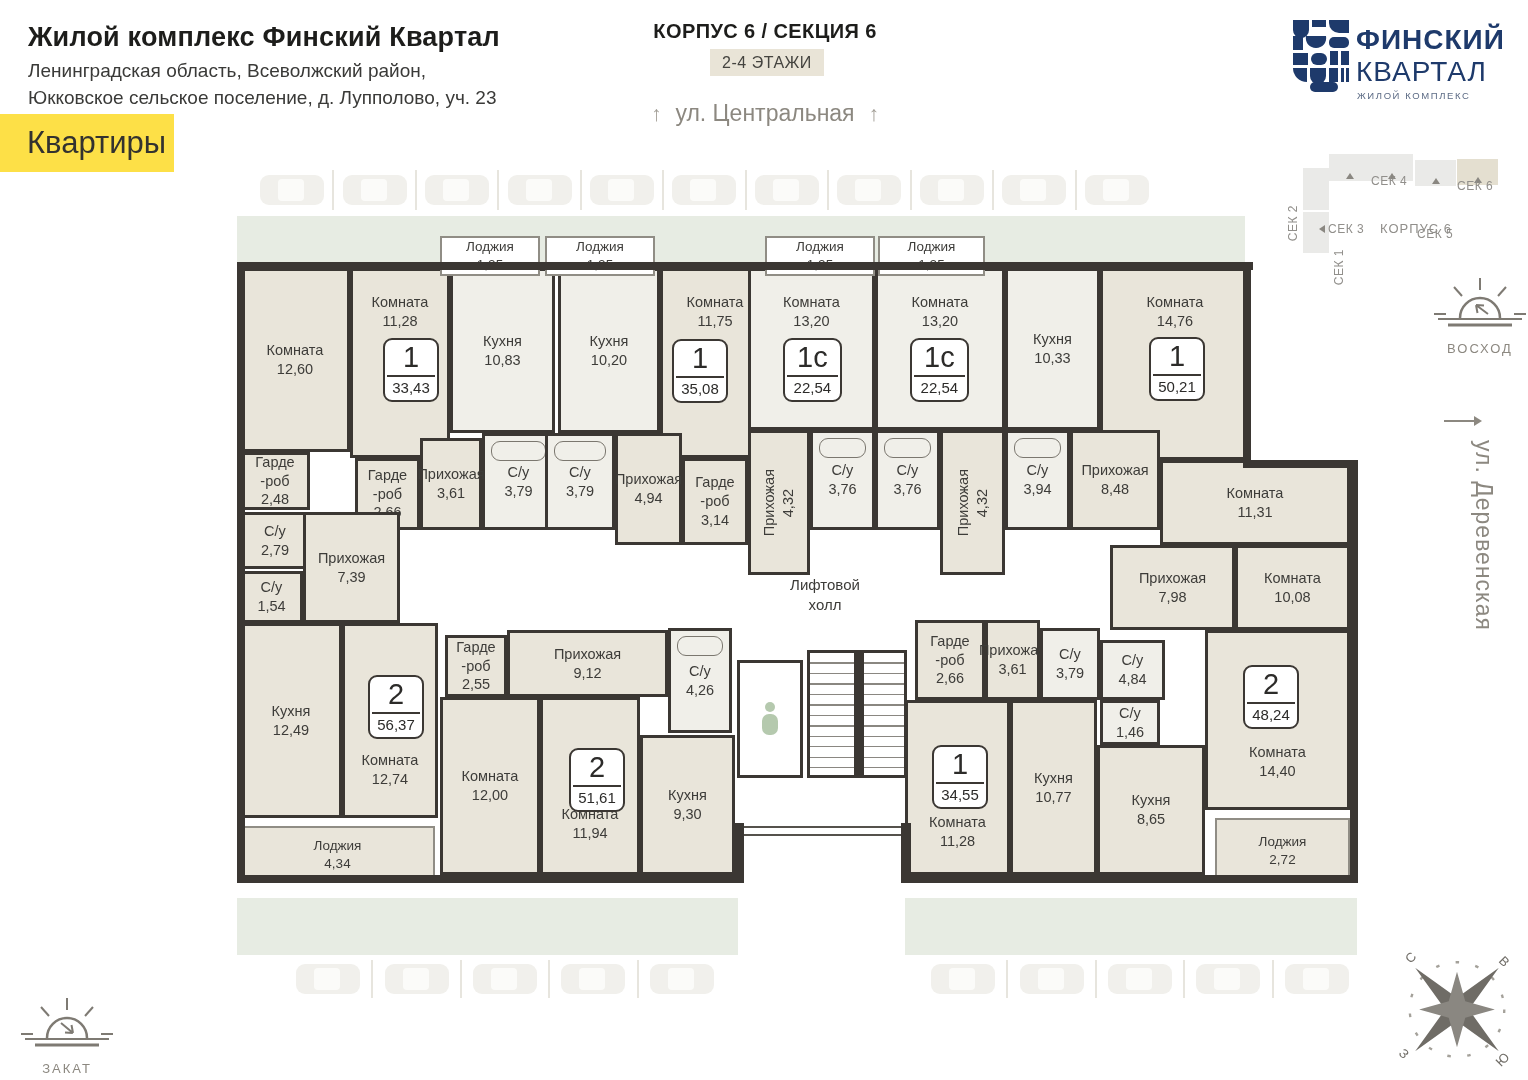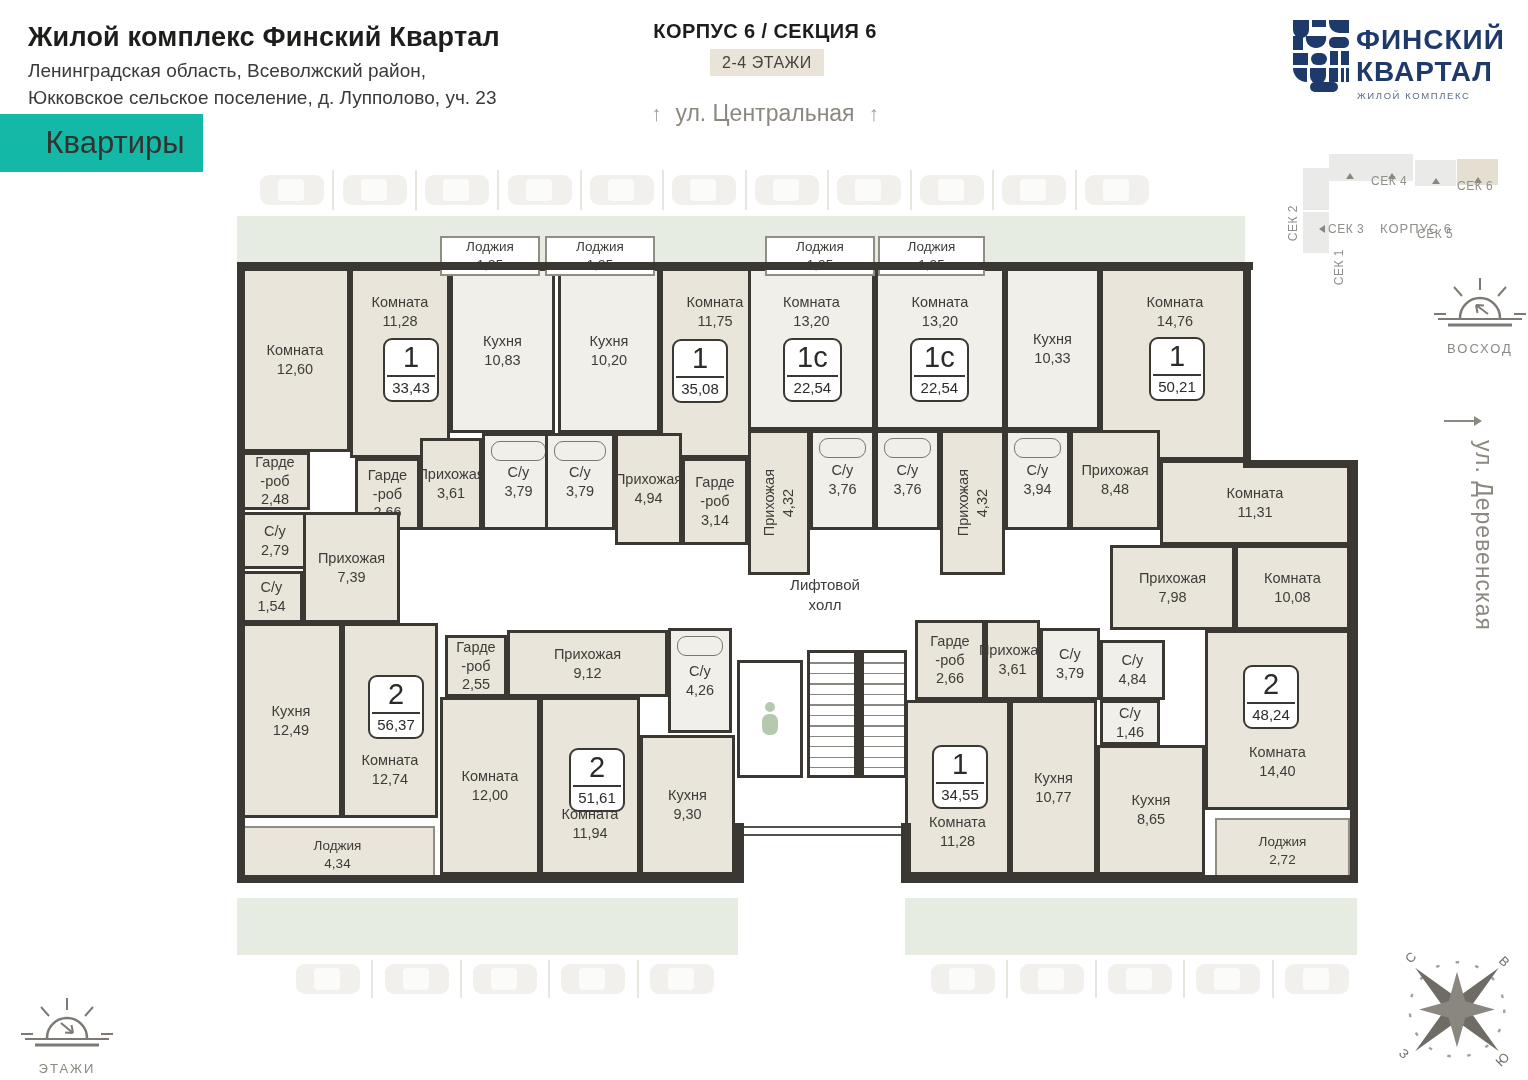--- a/index.html
+++ b/index.html
@@ -3,29 +3,29 @@
 <meta charset="utf-8">
 <style>
   html,body{margin:0;padding:0;background:#fff;}
   body{width:1528px;height:1080px;position:relative;overflow:hidden;
        font-family:"Liberation Sans","DejaVu Sans",sans-serif;color:#2f2e2c;}
   .abs{position:absolute;}
   
   #main-title{left:28px;top:22px;font-size:27px;font-weight:bold;letter-spacing:.2px;color:#1d1d1b;}
   #addr1{left:28px;top:60px;font-size:19px;color:#3a3a38;}
   #addr2{left:28px;top:87px;font-size:19px;color:#3a3a38;}
-  #flats-badge{left:0;top:114px;width:203px;height:58px;background:#14b8a6;display:flex;align-items:center;justify-content:center;}
+  #flats-badge{left:0;top:114px;width:174px;height:58px;background:#fde047;display:flex;align-items:center;}
   #flats-badge span{font-size:31px;color:#33322f;margin-left:27px;font-weight:400;}
   #corpus-line{left:560px;top:20px;width:410px;text-align:center;font-size:20px;font-weight:bold;color:#1d1d1b;letter-spacing:.4px;}
   #floors-badge{left:710px;top:49px;width:114px;height:27px;background:#e9e4d7;display:flex;align-items:center;justify-content:center;font-size:16px;color:#44433f;letter-spacing:.5px;}
   #street-top{left:560px;top:100px;width:410px;text-align:center;font-size:23px;color:#8c8880;}
   #street-top .arr{font-size:21px;color:#a29e96;padding:0 14px;}
   
   #logo-text1{left:1356px;top:24px;font-size:28px;font-weight:bold;color:#1e3a6b;letter-spacing:1px;}
-  #logo-text2{left:1356px;top:56px;font-size:28px;font-weight:bold;color:#1e3a6b;letter-spacing:1px;}
+  #logo-text2{left:1356px;top:56px;font-size:28px;font-weight:normal;color:#1e3a6b;letter-spacing:1px;}
   #logo-sub{left:1357px;top:90px;font-size:9.5px;color:#5c6b85;letter-spacing:1.6px;}
   
   #minimap{left:1285px;top:138px;width:243px;height:125px;}
   .mm-b{position:absolute;background:#eaeae8;}
   .mm-b.hl{background:#e4dfd0;}
   .mm-l{position:absolute;font-size:12px;color:#918f8b;letter-spacing:.5px;white-space:nowrap;margin-top:37px;}
   .mm-v{writing-mode:vertical-rl;transform:rotate(180deg);}
   .mm-up{position:absolute;width:0;height:0;border-left:4px solid transparent;border-right:4px solid transparent;border-bottom:6px solid #8a8781;}
   .mm-left{display:inline-block;width:0;height:0;border-top:4px solid transparent;border-bottom:4px solid transparent;border-right:6px solid #8a8781;margin-right:3px;}
   #mm-corpus{position:absolute;left:95px;top:83px;font-size:13px;color:#918f8b;letter-spacing:1px;}
@@ -603,21 +603,21 @@
         <line x1="30" y1="24" x2="22" y2="15"></line>
         <line x1="66" y1="24" x2="74" y2="15"></line>
       <line x1="2" y1="42" x2="14" y2="42"></line>
         <line x1="82" y1="42" x2="94" y2="42"></line>
       <path d="M28 46 A20 20 0 0 1 68 46" stroke-width="2.5"></path>
       <line x1="6" y1="47" x2="90" y2="47"></line>
       <line x1="16" y1="53" x2="80" y2="53" stroke-width="3"></line>
       <path d="M42 31 L54 41 M54 41 l-8 -0.5 M54 41 l-1.5 -8"></path>
     </g>
   </svg>
-  <div class="sun-label">ЭТАЖИ</div>
+  <div class="sun-label">ЗАКАТ</div>
 </div>
 
 <div class="abs" id="compass">
   <svg width="130" height="135" viewBox="0 0 110 110" style="position:absolute;left:0;top:0;">
     <circle cx="55" cy="55" r="40" fill="none" stroke="#9a978f" stroke-width="2" stroke-dasharray="3 14" opacity="0.9"></circle>
     <polygon points="19.6,19.6 55,45 90.4,19.6 65,55 90.4,90.4 55,65 19.6,90.4 45,55" fill="#6f6c66"></polygon>
     <polygon points="55,23 62,48 87,55 62,62 55,87 48,62 23,55 48,48" fill="#8a8781"></polygon>
   </svg>
   <span class="cmp-l" style="left:14px;top:8px;transform:rotate(-45deg);">С</span>
   <span class="cmp-l" style="left:108px;top:12px;transform:rotate(45deg);">В</span>

